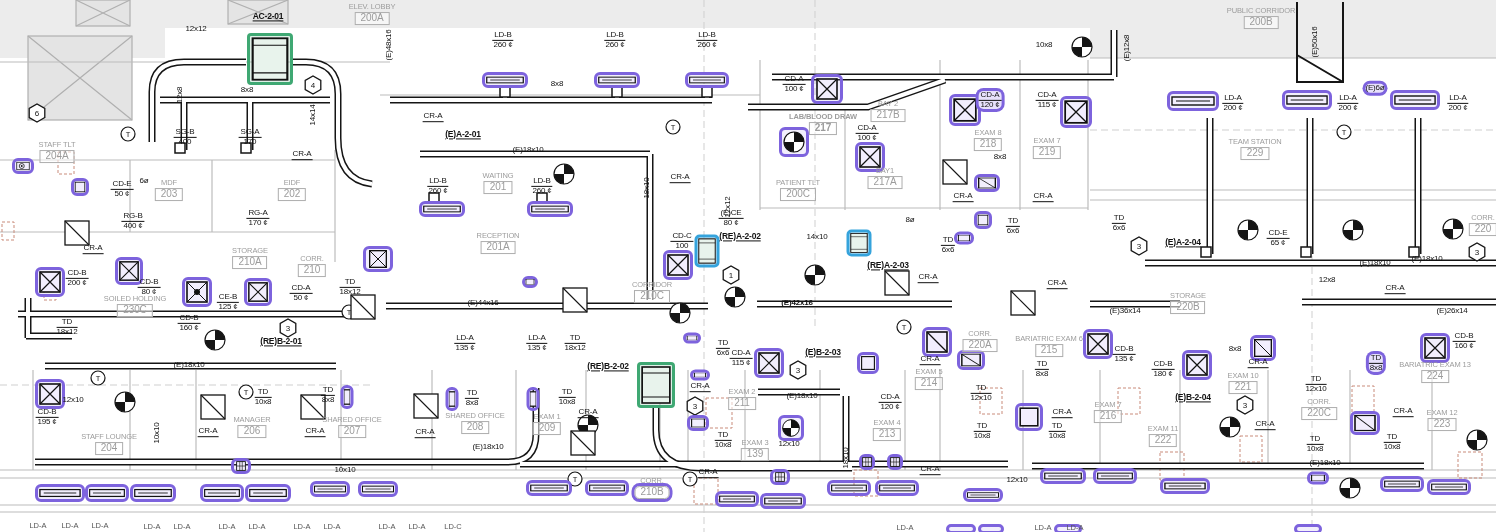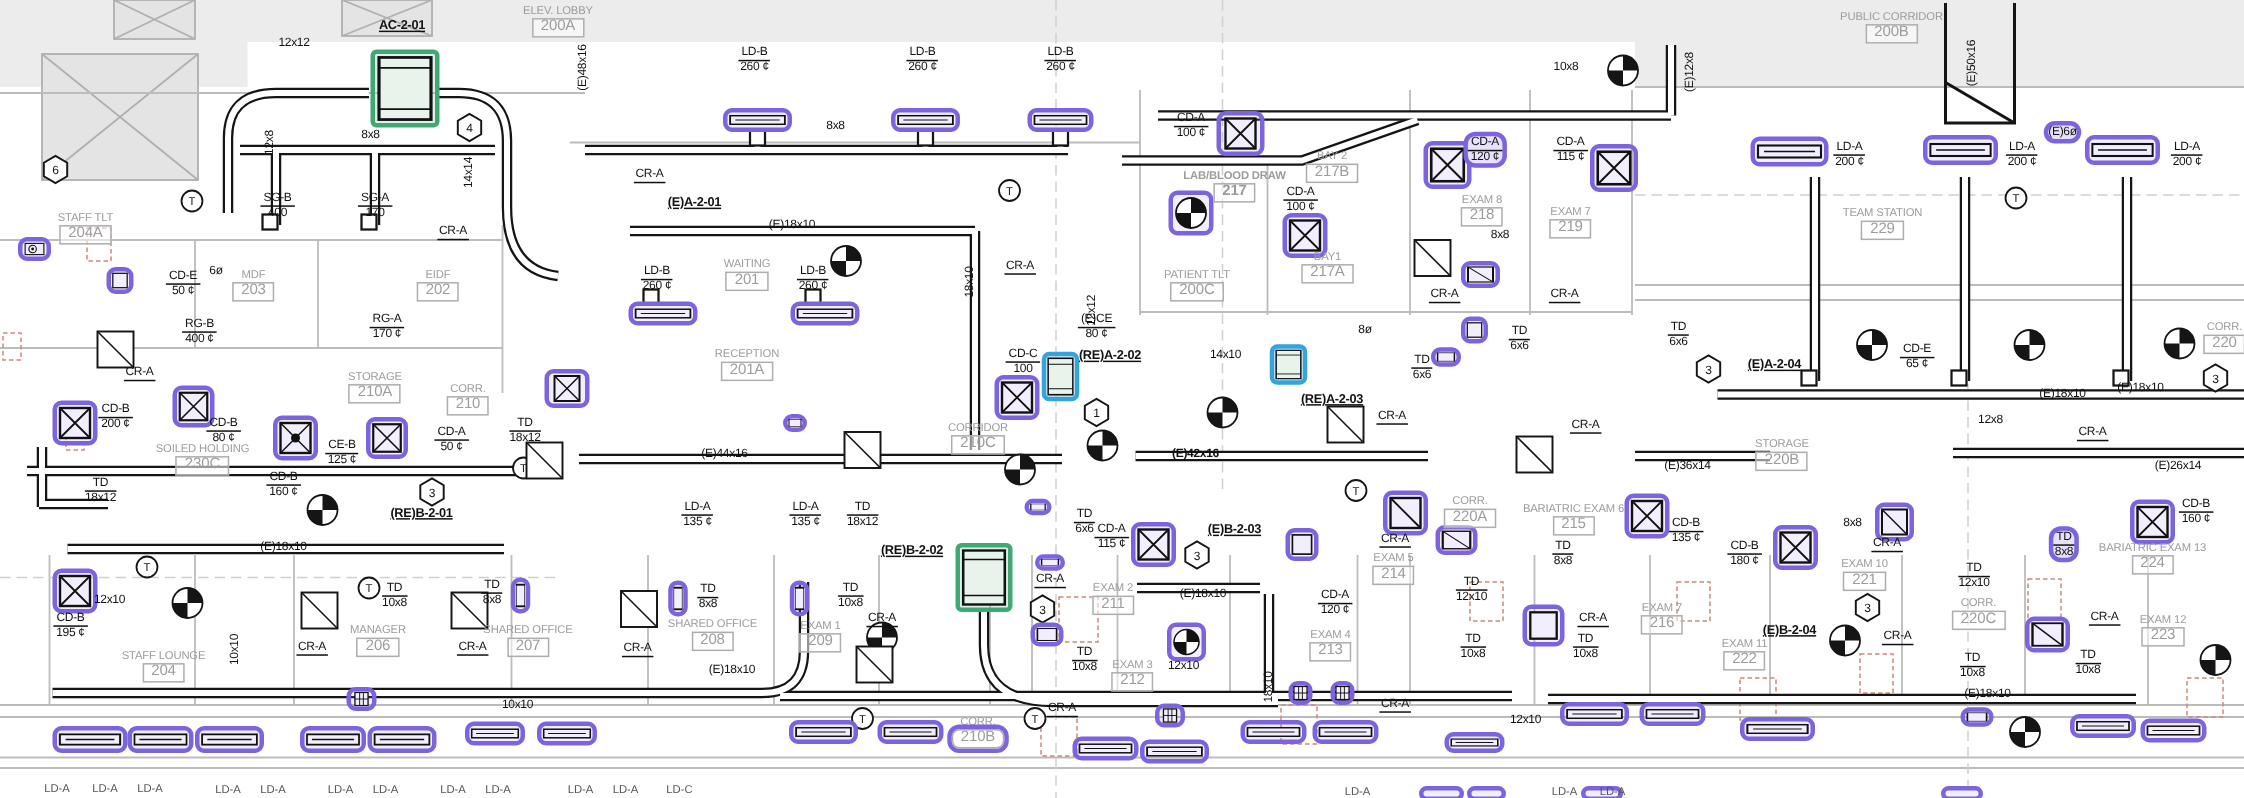--- a/index.html
+++ b/index.html
@@ -924,21 +924,21 @@
         <div class="v">10x8</div>
       </div>
       <div class="lbl tag" style="left: 268px; top: 17px;">AC-2-01</div>
       <div class="lbl tag" style="left: 463px; top: 135px;">(E)A-2-01</div>
       <div class="lbl tag" style="left: 740px; top: 237px;">(RE)A-2-02</div>
       <div class="lbl tag" style="left: 888px; top: 266px;">(RE)A-2-03</div>
       <div class="lbl tag" style="left: 281px; top: 342px;">(RE)B-2-01</div>
       <div class="lbl tag" style="left: 608px; top: 367px;">(RE)B-2-02</div>
       <div class="lbl tag" style="left: 823px; top: 353px;">(E)B-2-03</div>
       <div class="lbl tag" style="left: 1183px; top: 243px;">(E)A-2-04</div>
-      <div class="lbl tag" style="left: 1193px; top: 398px; margin-top: 22px;">(E)B-2-04</div>
+      <div class="lbl tag" style="left: 1193px; top: 398px;">(E)B-2-04</div>
       <div class="lbl room" style="left: 372px; top: 14px;"><div>ELEV. LOBBY</div><div class="num">200A</div></div>
       <div class="lbl room" style="left: 1261px; top: 18px;"><div>PUBLIC CORRIDOR</div><div class="num">200B</div></div>
       <div class="lbl room" style="left: 57px; top: 152px;"><div>STAFF TLT</div><div class="num">204A</div></div>
       <div class="lbl room" style="left: 169px; top: 190px;"><div>MDF</div><div class="num">203</div></div>
       <div class="lbl room" style="left: 248px; top: 190px; margin-left: 44px;"><div>EIDF</div><div class="num">202</div></div>
       <div class="lbl room" style="left: 250px; top: 258px;"><div>STORAGE</div><div class="num">210A</div></div>
       <div class="lbl room" style="left: 312px; top: 266px;"><div>CORR.</div><div class="num">210</div></div>
       <div class="lbl room" style="left: 135px; top: 306px;"><div>SOILED HOLDING</div><div class="num">230C</div></div>
       <div class="lbl room" style="left: 498px; top: 183px;"><div>WAITING</div><div class="num">201</div></div>
       <div class="lbl room" style="left: 498px; top: 243px;"><div>RECEPTION</div><div class="num">201A</div></div>
@@ -951,21 +951,21 @@
       <div class="lbl room" style="left: 1255px; top: 149px;"><div>TEAM STATION</div><div class="num">229</div></div>
       <div class="lbl room" style="left: 1483px; top: 225px;"><div>CORR.</div><div class="num">220</div></div>
       <div class="lbl room" style="left: 109px; top: 444px;"><div>STAFF LOUNGE</div><div class="num">204</div></div>
       <div class="lbl room" style="left: 252px; top: 427px;"><div>MANAGER</div><div class="num">206</div></div>
       <div class="lbl room" style="left: 352px; top: 427px;"><div>SHARED OFFICE</div><div class="num">207</div></div>
       <div class="lbl room" style="left: 475px; top: 423px;"><div>SHARED OFFICE</div><div class="num">208</div></div>
       <div class="lbl room" style="left: 547px; top: 424px;"><div>EXAM 1</div><div class="num">209</div></div>
       <div class="lbl room" style="left: 652px; top: 292px;"><div>CORRIDOR</div><div class="num">210C</div></div>
       <div class="lbl room" style="left: 652px; top: 488px;"><div>CORR.</div><div class="num hlbg">210B</div></div>
       <div class="lbl room" style="left: 742px; top: 399px;"><div>EXAM 2</div><div class="num">211</div></div>
-      <div class="lbl room" style="left: 755px; top: 450px;"><div>EXAM 3</div><div class="num">212</div></div>
+      <div class="lbl room" style="left: 755px; top: 450px;"><div>EXAM 3</div><div class="num">139</div></div>
       <div class="lbl room" style="left: 887px; top: 430px;"><div>EXAM 4</div><div class="num">213</div></div>
       <div class="lbl room" style="left: 929px; top: 379px;"><div>EXAM 5</div><div class="num">214</div></div>
       <div class="lbl room" style="left: 980px; top: 341px;"><div>CORR.</div><div class="num">220A</div></div>
       <div class="lbl room" style="left: 1049px; top: 346px;"><div>BARIATRIC EXAM 6</div><div class="num">215</div></div>
       <div class="lbl room" style="left: 1108px; top: 412px;"><div>EXAM 7</div><div class="num">216</div></div>
       <div class="lbl room" style="left: 1188px; top: 303px;"><div>STORAGE</div><div class="num">220B</div></div>
       <div class="lbl room" style="left: 1243px; top: 383px;"><div>EXAM 10</div><div class="num">221</div></div>
       <div class="lbl room" style="left: 1163px; top: 436px;"><div>EXAM 11</div><div class="num">222</div></div>
       <div class="lbl room" style="left: 1319px; top: 409px;"><div>CORR.</div><div class="num">220C</div></div>
       <div class="lbl room" style="left: 1442px; top: 420px;"><div>EXAM 12</div><div class="num">223</div></div>

